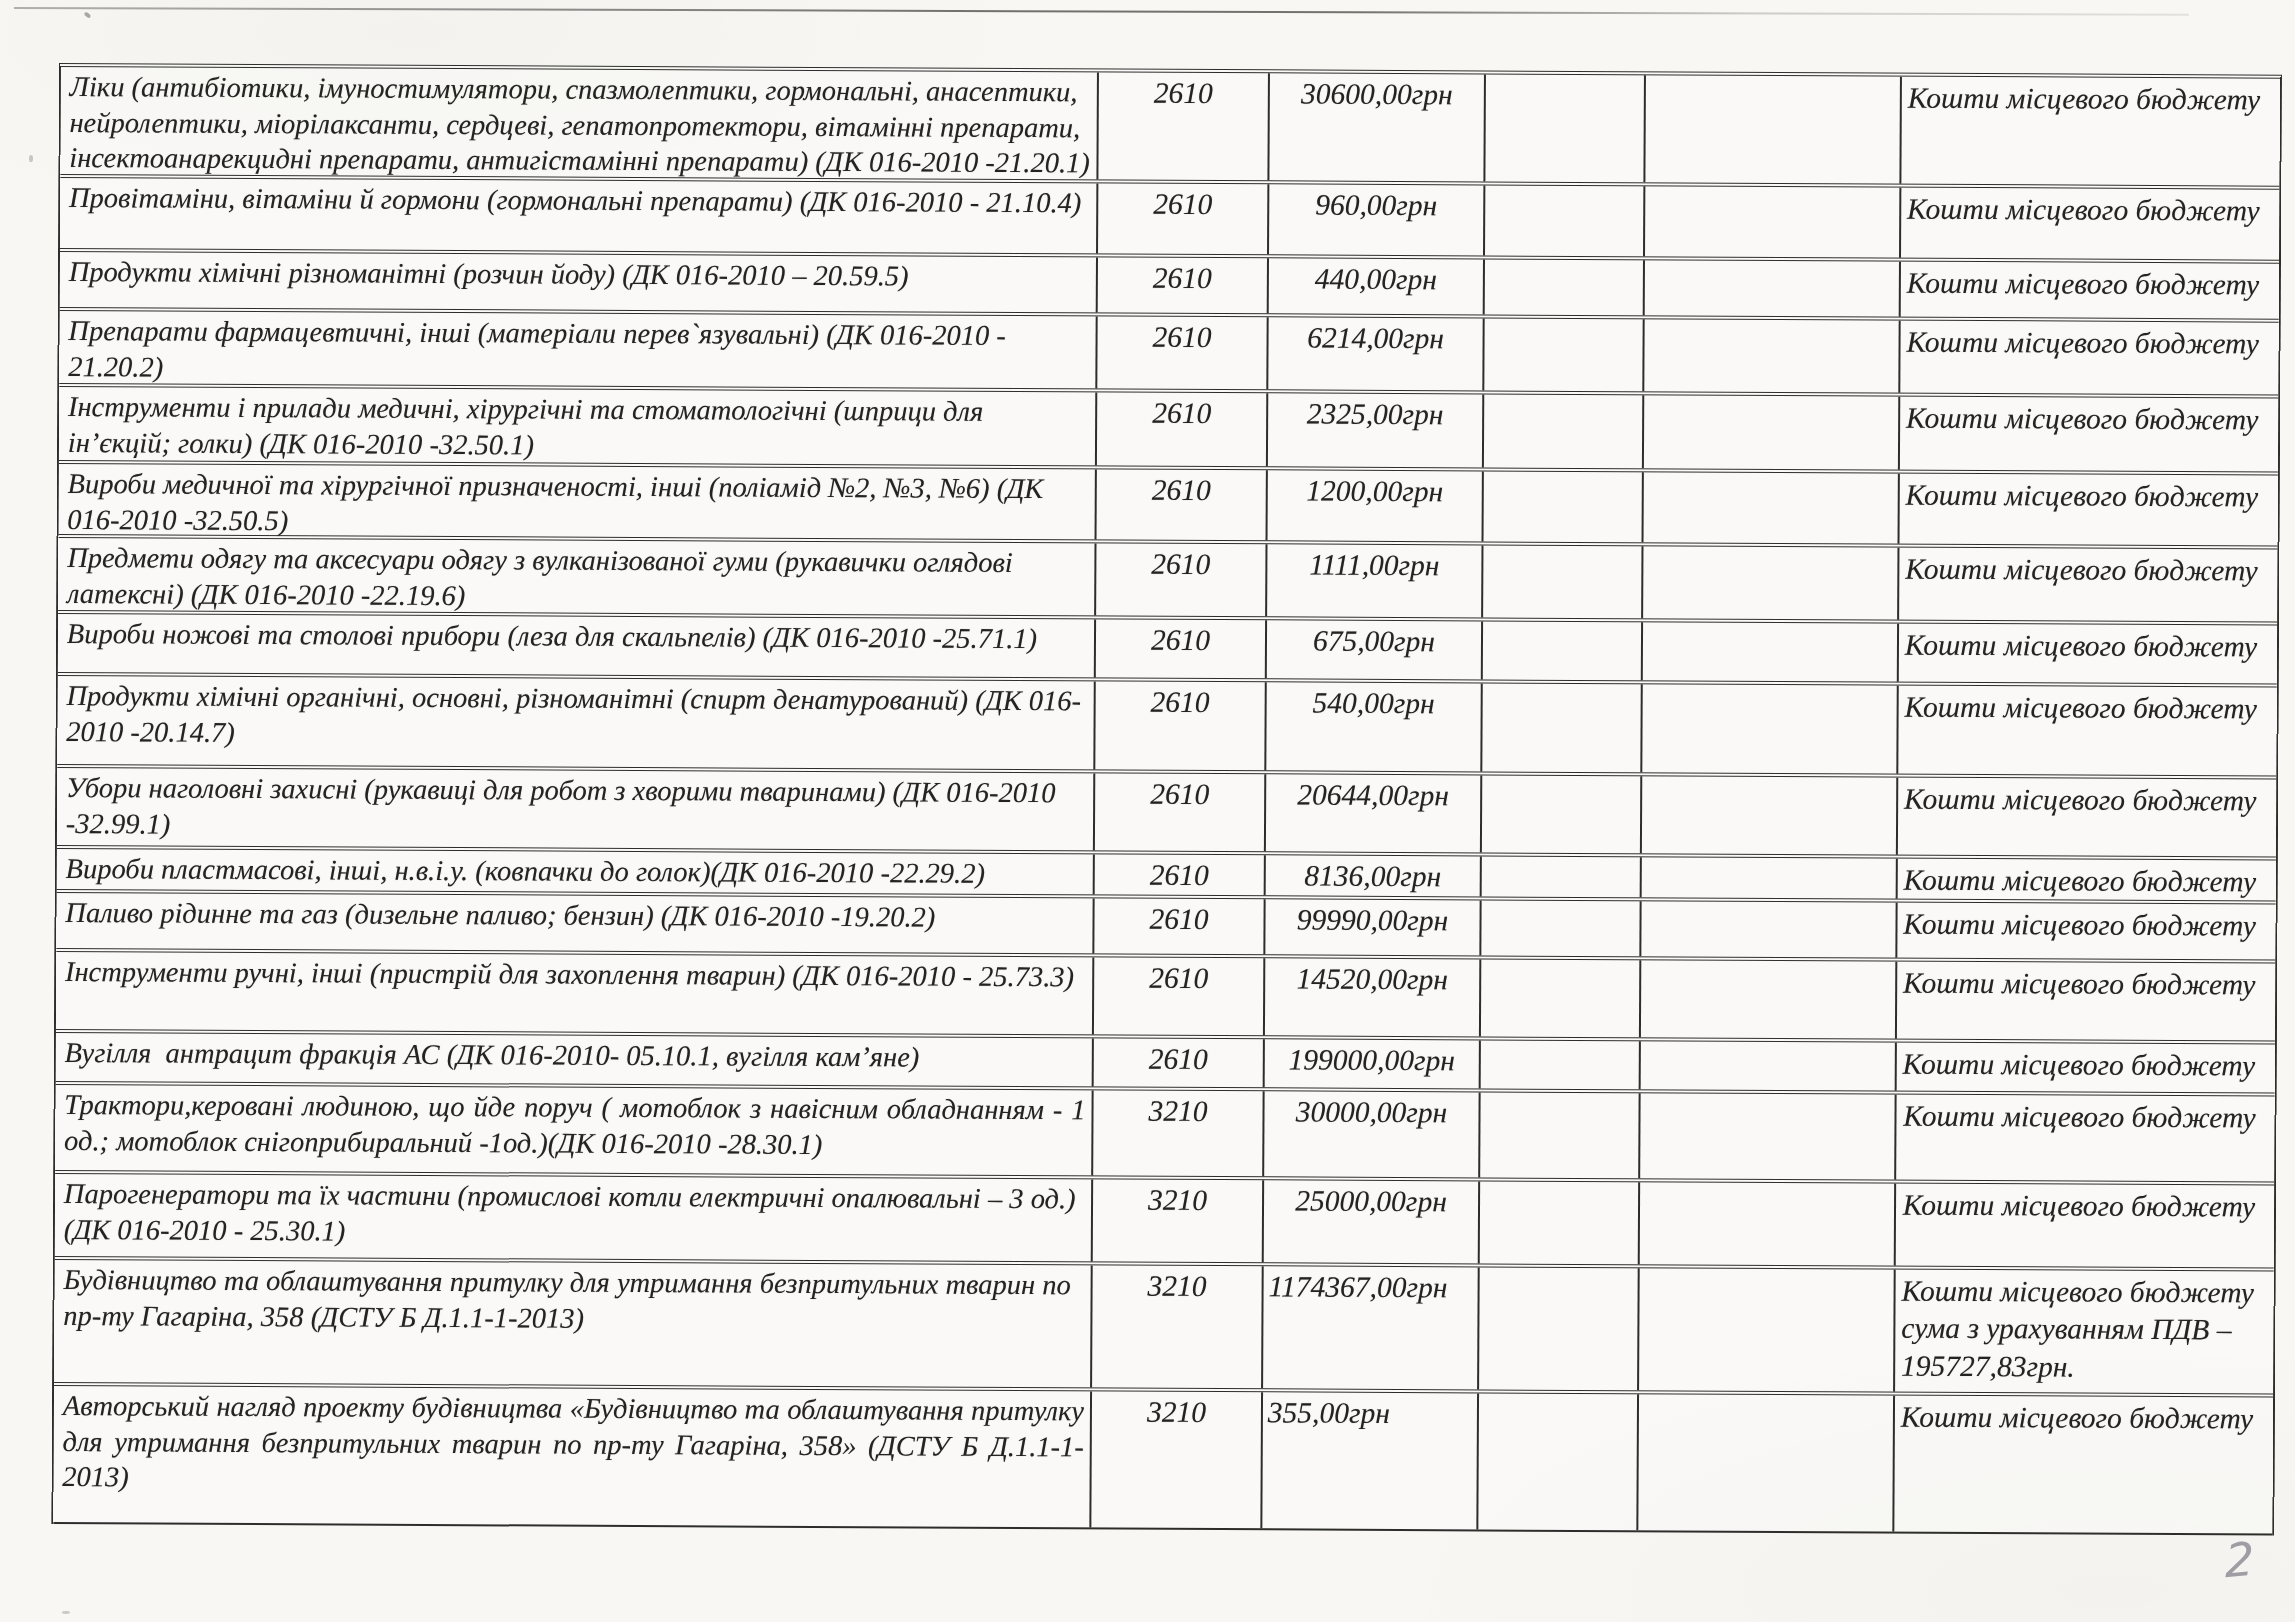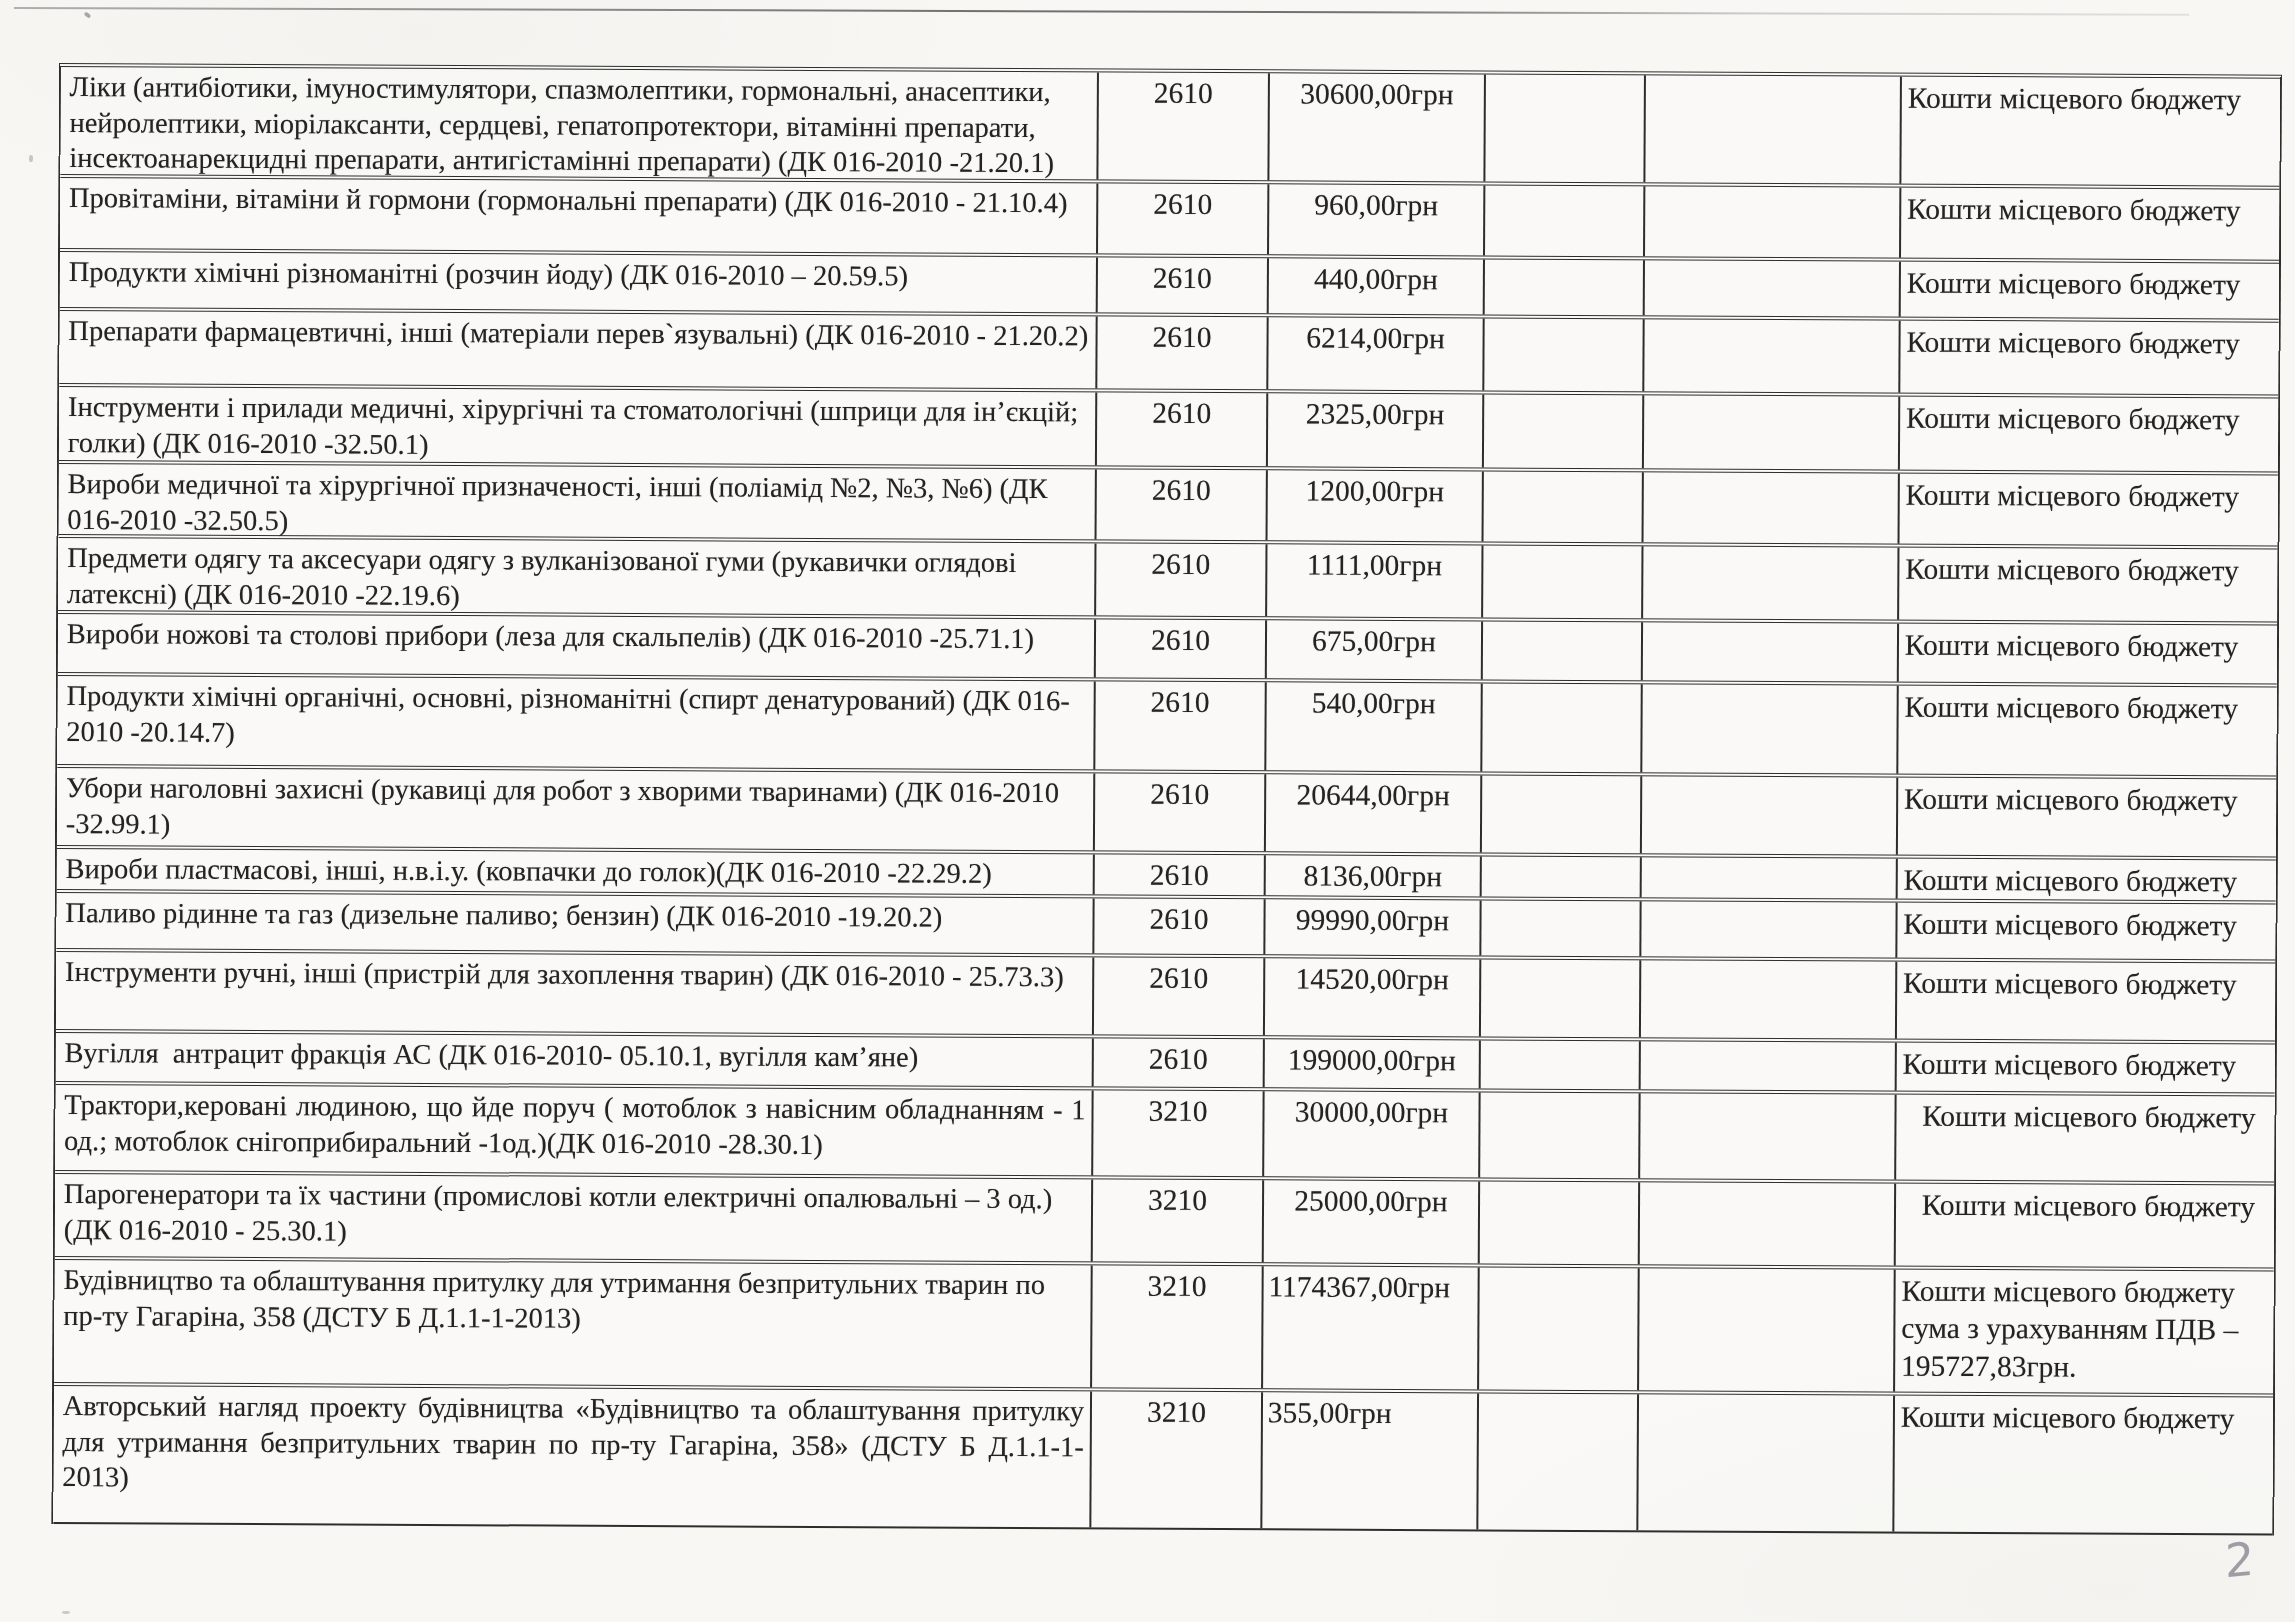--- a/index.html
+++ b/index.html
@@ -6,20 +6,21 @@
   .page{
     position:relative;
     width:2295px;height:1623px;
     background:
       radial-gradient(1080px 344px at 18% 2%, rgba(0,0,0,0.018), rgba(0,0,0,0) 60%),
       radial-gradient(1276px 442px at 92% 98%, rgba(0,0,0,0.02), rgba(0,0,0,0) 60%),
       #f8f7f4;
     overflow:hidden;
     font-family:"Liberation Serif","DejaVu Serif",serif;
     color:#232321;
+    font-style:italic;
   }
   
   .sheet{position:absolute;left:59px;top:63px;transform:rotate(0.3deg);transform-origin:0 0;}
   .doc-table{
     width:2219px;
     border-top:4.4px double #2d2d2b;
     border-left:2px solid #2d2d2b;
     border-right:2px solid #2d2d2b;
     background:rgba(255,255,255,0.25);
   }

